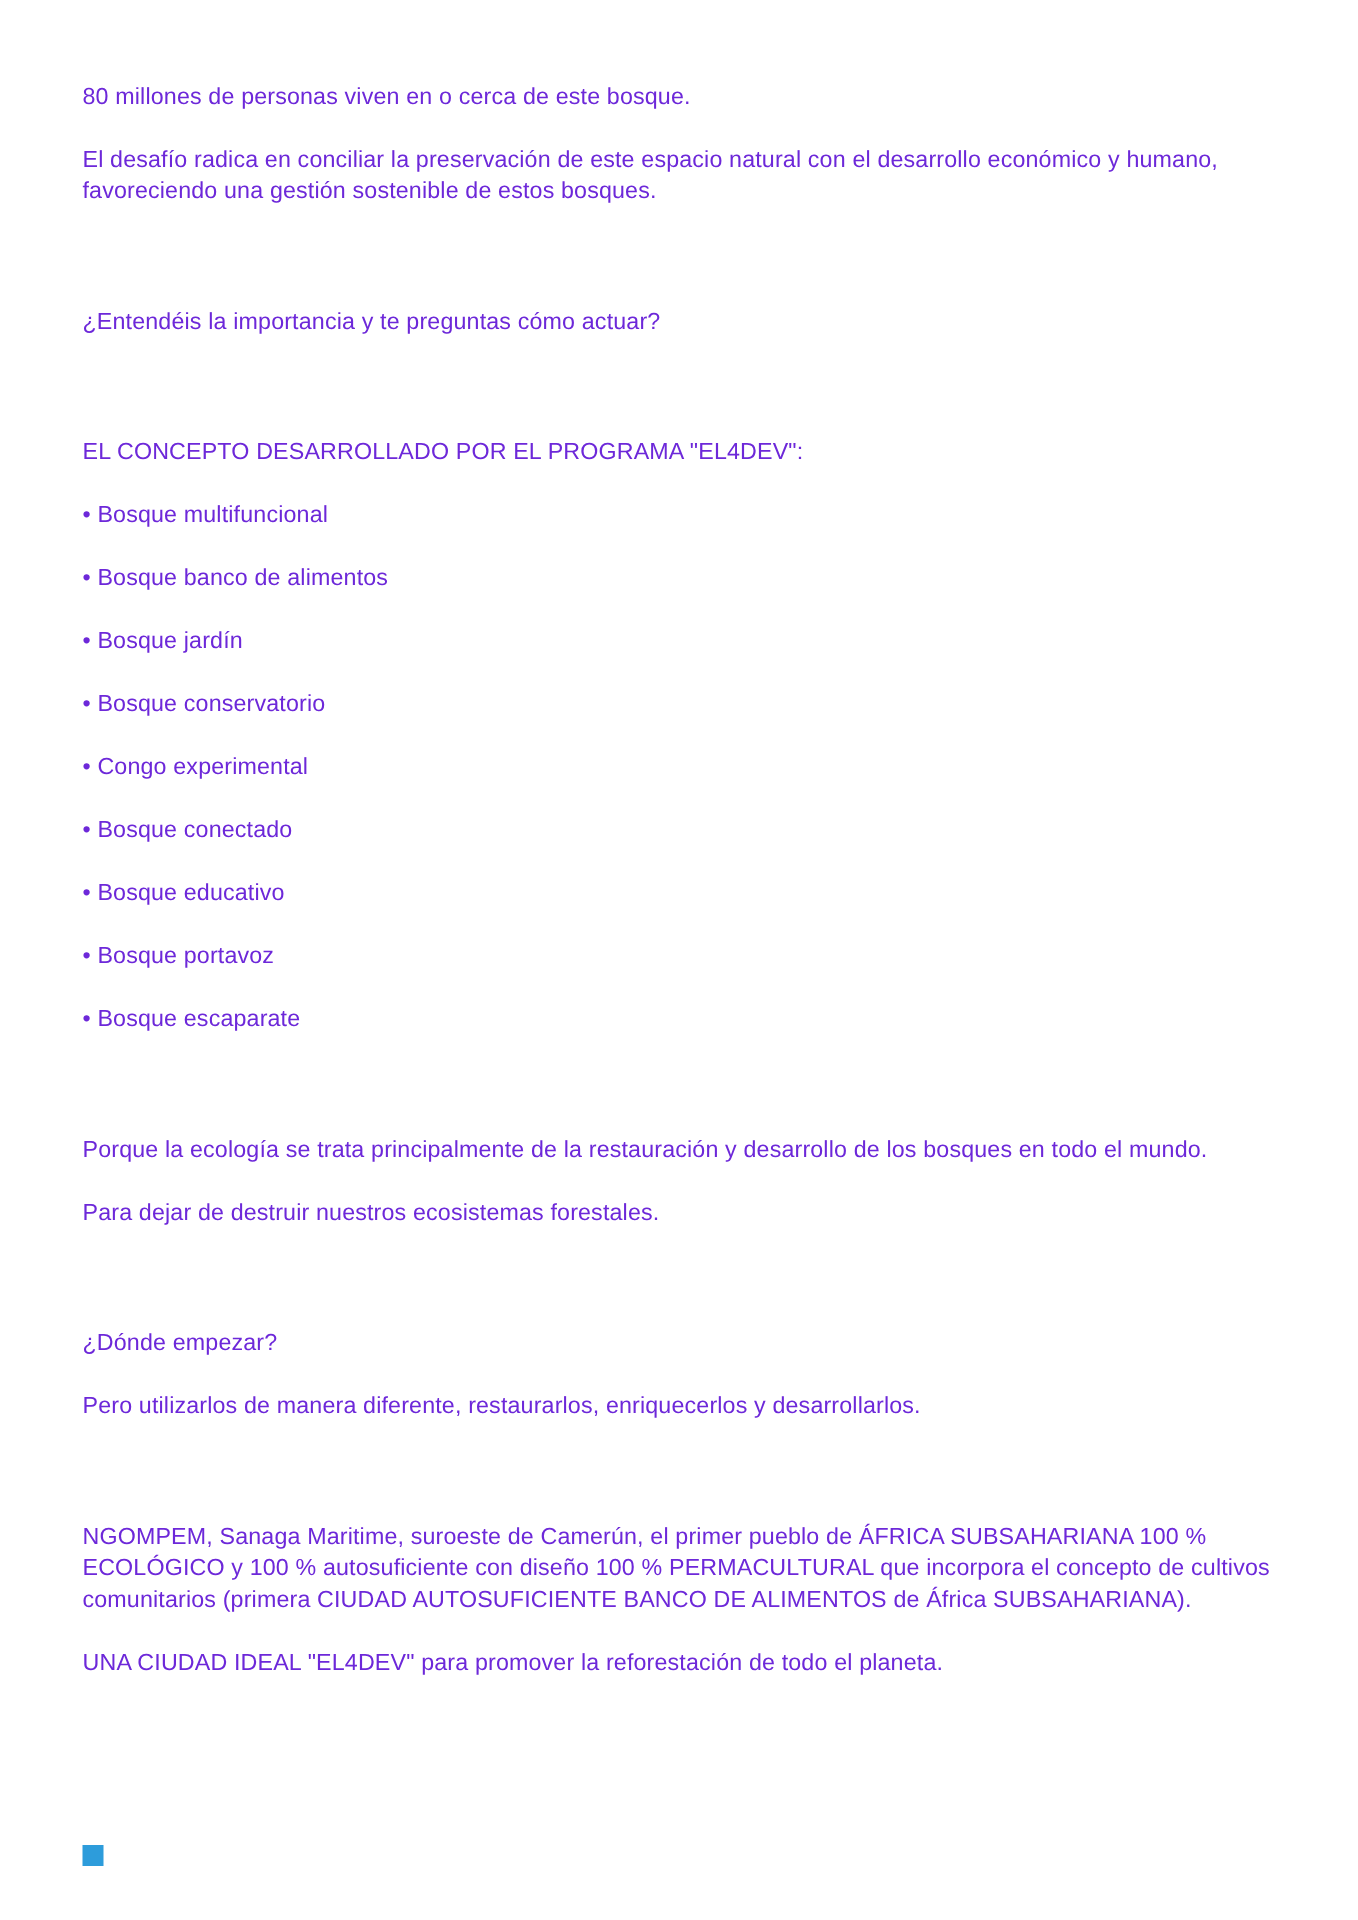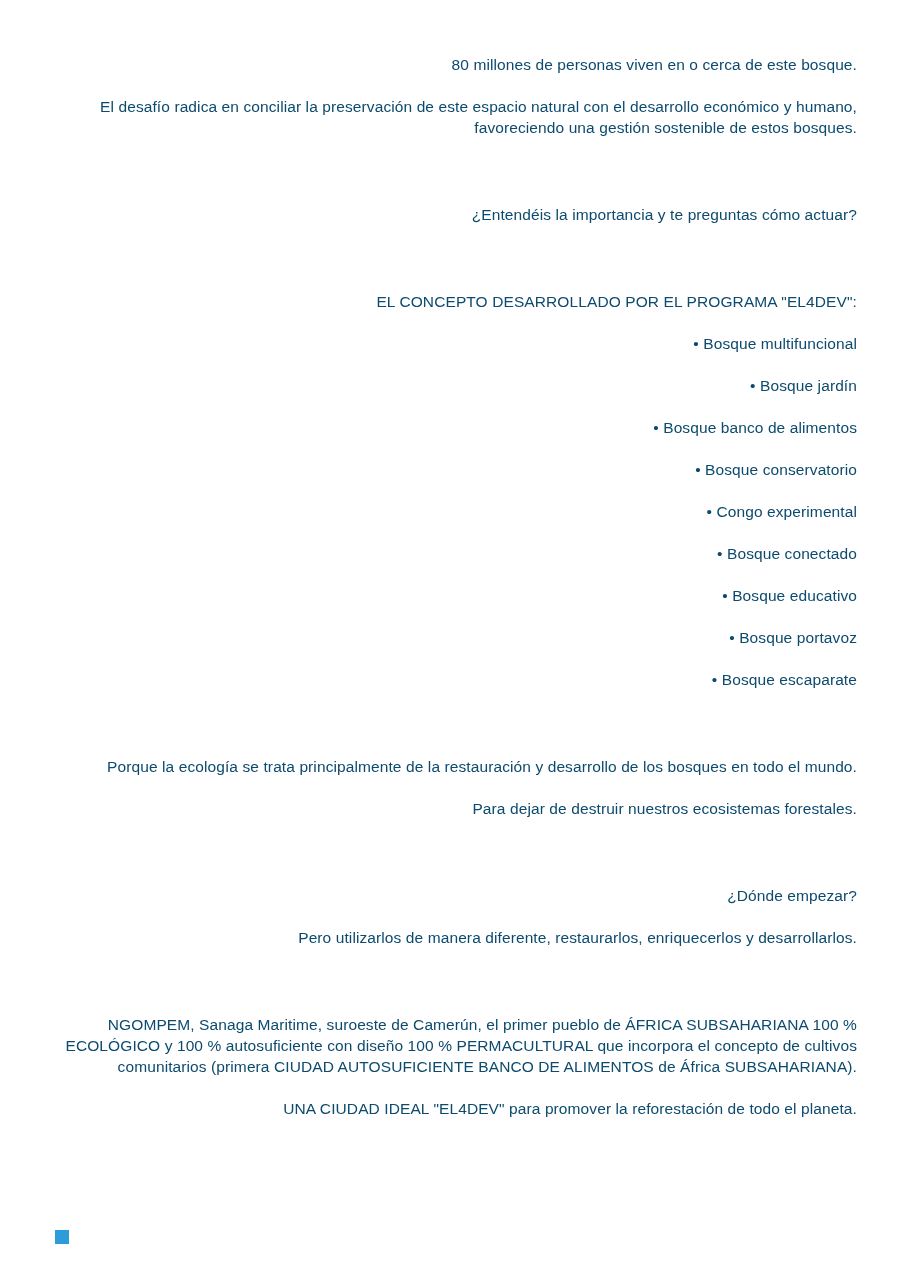--- a/index.html
+++ b/index.html
@@ -14,23 +14,22 @@
     background: #ffffff;
     overflow: hidden;
     box-sizing: border-box;
     padding: 54px 48px 0 55px;
     font-family: "Liberation Sans", "DejaVu Sans", sans-serif;
   }
   .para {
     margin: 0 0 21px 0;
     font-size: 15.5px;
     line-height: 21px;
-    color: #0c4a6e;
+    color: #6d28d9;
     letter-spacing: 0.1px;
-    text-align: right;
   }
   .para.big-gap {
     margin-top: 66px; 
   }
   .bullet-glyph {
     display: inline;
   }
   .accent-square {
     position: absolute;
     left: 55px;
@@ -42,22 +41,22 @@
 </head>
 <body>
 
 <div class="page" style="background: rgb(255, 255, 255);">
   <div id="doc" style="color: rgb(26, 26, 26);">
       <p class="para"><span>80 millones de personas viven en o cerca de este bosque.</span></p>
       <p class="para"><span>El desafío radica en conciliar la preservación de este espacio natural con el desarrollo económico y humano,</span><br><span>favoreciendo una gestión sostenible de estos bosques.</span></p>
       <p class="para big-gap"><span>¿Entendéis la importancia y te preguntas cómo actuar?</span></p>
       <p class="para big-gap"><span>EL CONCEPTO DESARROLLADO POR EL PROGRAMA "EL4DEV":</span></p>
       <p class="para"><span class="bullet-glyph">• </span><span>Bosque multifuncional</span></p>
+      <p class="para"><span class="bullet-glyph">• </span><span>Bosque banco de alimentos</span></p>
       <p class="para"><span class="bullet-glyph">• </span><span>Bosque jardín</span></p>
-      <p class="para"><span class="bullet-glyph">• </span><span>Bosque banco de alimentos</span></p>
       <p class="para"><span class="bullet-glyph">• </span><span>Bosque conservatorio</span></p>
       <p class="para"><span class="bullet-glyph">• </span><span>Congo experimental</span></p>
       <p class="para"><span class="bullet-glyph">• </span><span>Bosque conectado</span></p>
       <p class="para"><span class="bullet-glyph">• </span><span>Bosque educativo</span></p>
       <p class="para"><span class="bullet-glyph">• </span><span>Bosque portavoz</span></p>
       <p class="para"><span class="bullet-glyph">• </span><span>Bosque escaparate</span></p>
       <p class="para big-gap"><span>Porque la ecología se trata principalmente de la restauración y desarrollo de los bosques en todo el mundo.</span></p>
       <p class="para"><span>Para dejar de destruir nuestros ecosistemas forestales.</span></p>
       <p class="para big-gap"><span>¿Dónde empezar?</span></p>
       <p class="para"><span>Pero utilizarlos de manera diferente, restaurarlos, enriquecerlos y desarrollarlos.</span></p>

